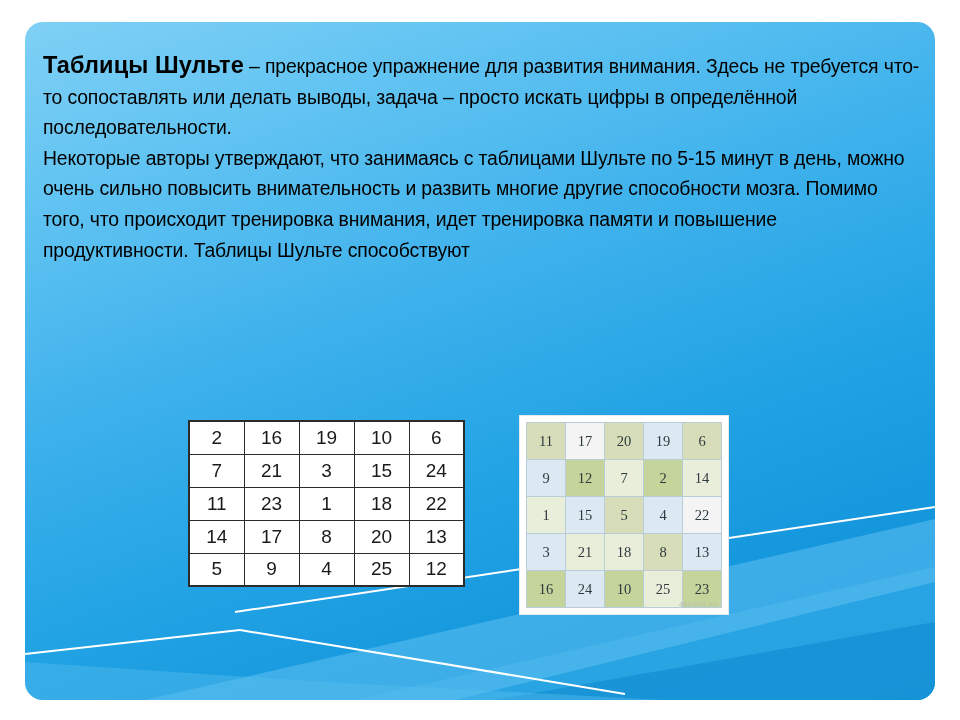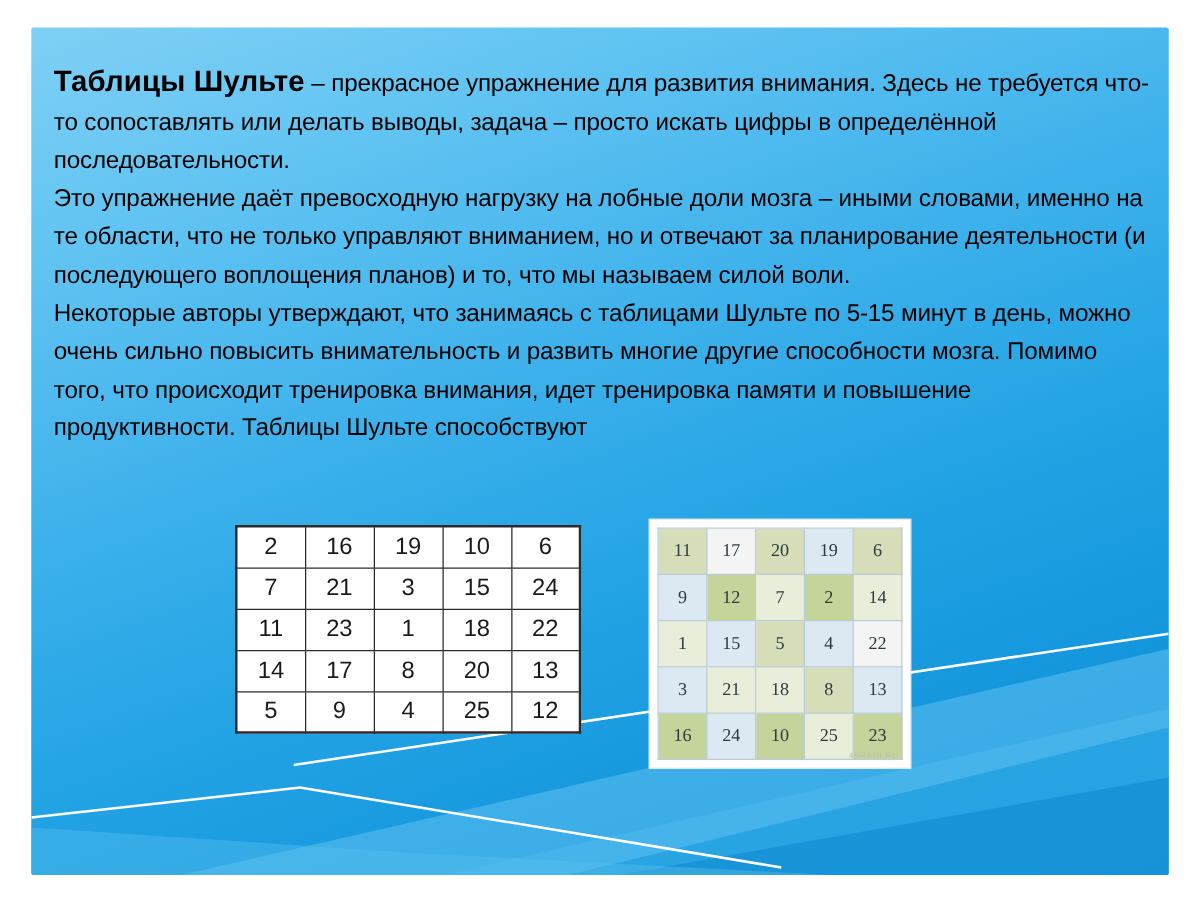--- a/index.html
+++ b/index.html
@@ -8,21 +8,21 @@
     background:#ffffff;
     font-family:"Liberation Sans", sans-serif;
     overflow:hidden;
   }
 
   
   #slide-frame {
     position:absolute;
     left:25px; top:22px;
     width:910px; height:678px;
-    border-radius:2px;
+    border-radius:18px;
     overflow:hidden;
     background:linear-gradient(160deg,
         #7fd0f5 0%,
         #62c4f2 18%,
         #3fb2ec 40%,
         #22a3e4 62%,
         #1496dd 82%,
         #0d8fd8 100%);
   }
 
@@ -107,21 +107,20 @@
       <path d="M 470 678 L 910 600 L 910 678 Z" fill="#0b86cd" opacity="0.55"></path>
       <path d="M 0 640 L 300 660 L 640 678 L 0 678 Z" fill="#55bdee" opacity="0.45"></path>
       <path d="M 210 590 L 910 485" stroke="#ffffff" stroke-width="2" fill="none"></path>
       <path d="M 215 608 L 600 672" stroke="#ffffff" stroke-width="2" fill="none"></path>
       <path d="M 0 632 L 215 608" stroke="#ffffff" stroke-width="2" fill="none"></path>
     </svg>
   </div>
 
   <div id="text-block">
     <p><span class="title-strong">Таблицы Шульте</span><span> – прекрасное упражнение для развития внимания. Здесь не требуется что-то сопоставлять или делать выводы, задача – просто искать цифры в определённой последовательности.</span></p>
-    <p>Это упражнение даёт превосходную нагрузку на лобные доли мозга – иными словами, именно на те области, что не только управляют вниманием, но и отвечают за планирование деятельности (и последующего воплощения планов) и то, что мы называем силой воли.</p>
     <p>Некоторые авторы утверждают, что занимаясь с таблицами Шульте по 5-15 минут в день, можно очень сильно повысить внимательность и развить многие другие способности мозга. Помимо того, что происходит тренировка внимания, идет тренировка памяти и повышение продуктивности. Таблицы Шульте способствуют</p>
   </div>
 
   <table id="table-plain">
     <tbody>
         <tr>
           <td>2</td>
           <td>16</td>
           <td>19</td>
           <td>10</td>

